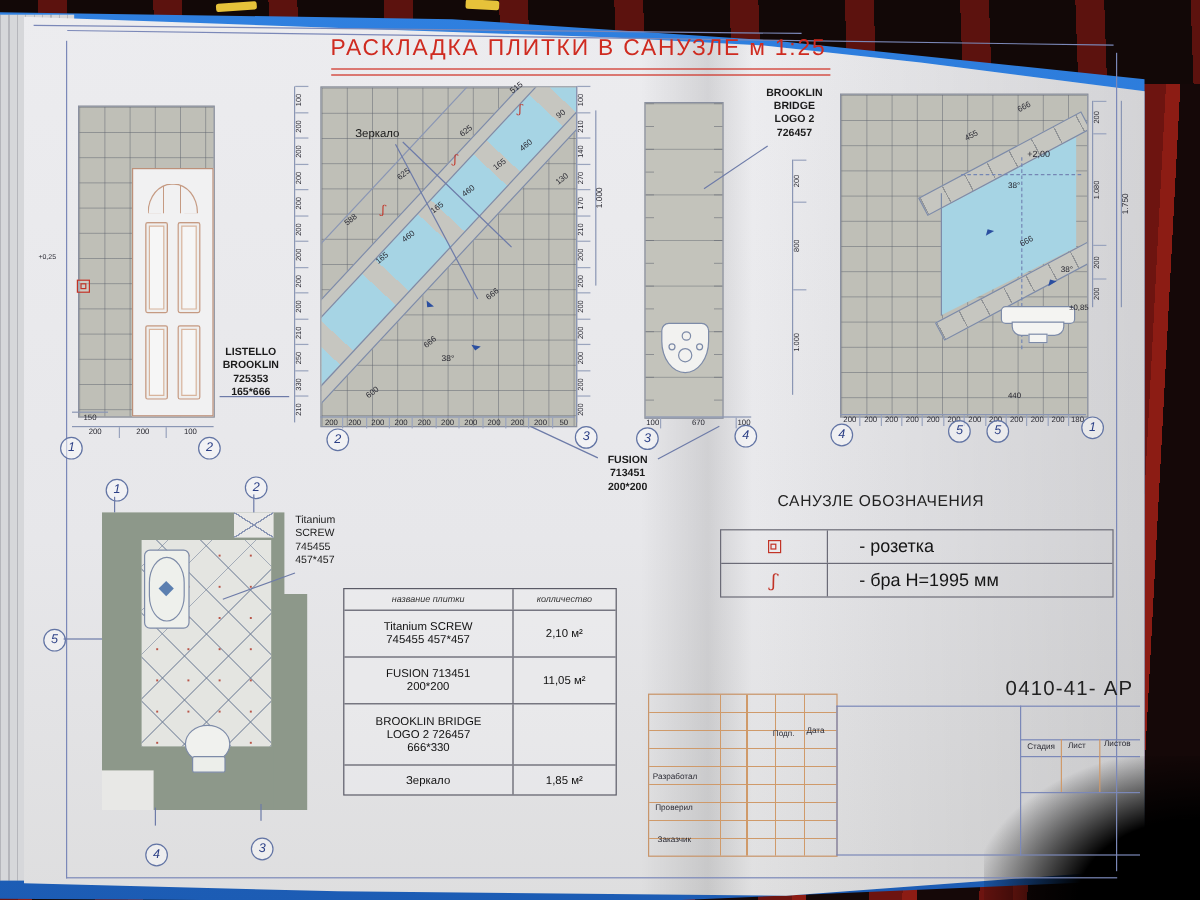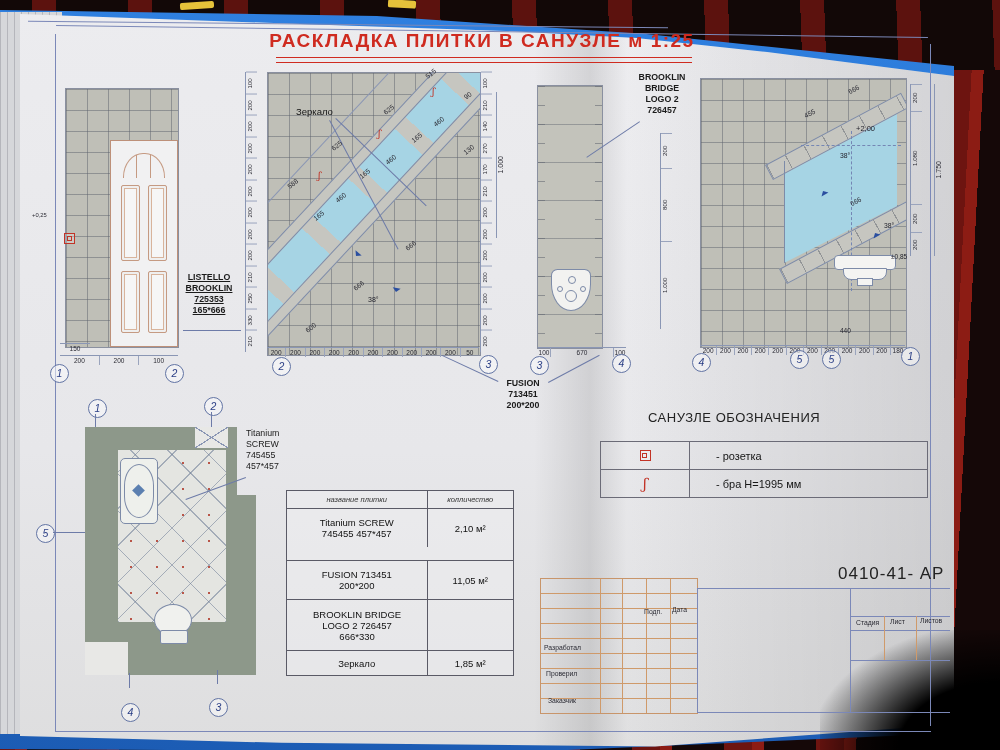--- a/index.html
+++ b/index.html
@@ -87,38 +87,38 @@
     background-size:26px 26px,auto,auto;}
   .xopen{position:absolute;background:#e8e8e6;
     background-image:linear-gradient(to top right,transparent calc(50% - .6px),#8a96b4 calc(50% - .6px) calc(50% + .6px),transparent calc(50% + .6px)),
     linear-gradient(to bottom right,transparent calc(50% - .6px),#8a96b4 calc(50% - .6px) calc(50% + .6px),transparent calc(50% + .6px));}
   .tub{position:absolute;background:#eef0ec;border:1px solid #7d8ba8;border-radius:5px;}
   .tub .oval{position:absolute;left:3px;top:5px;right:3px;bottom:5px;border:1px solid #7d8ba8;border-radius:50% 50% 50% 50%/40% 40% 40% 40%;}
   .diam{position:absolute;width:9px;height:9px;background:#5b7fb0;transform:rotate(45deg);}
   .bowl{position:absolute;background:#f0f1ee;border:1px solid #7d8ba8;border-radius:50%;}
   .tank{position:absolute;background:#eceeea;border:1px solid #7d8ba8;border-radius:2px;}
   
-  .sheet-title{position:absolute;left:262px;top:30px;width:440px;text-align:center;font-size:19px;font-weight:bold;color:#cf2b20;letter-spacing:1.5px;}
+  .sheet-title{position:absolute;left:262px;top:30px;width:440px;text-align:center;font-size:19px;font-weight:normal;color:#cf2b20;letter-spacing:1.5px;}
   .title-ul{position:absolute;left:276px;top:57px;width:416px;height:4px;border-top:1px solid #cf2b20;border-bottom:1px solid #cf2b20;}
   .sock{position:absolute;width:9px;height:9px;border:1.5px solid #c23326;background:rgba(255,255,255,.2);}
   .sock:before{content:"";position:absolute;left:1.5px;top:1.5px;width:3px;height:3px;border:1px solid #c23326;}
   
   .ttable{position:absolute;left:286px;top:490px;width:226px;border:1px solid #5a5a66;background:rgba(240,240,242,.45);}
   .trow{display:flex;border-top:1px solid #5a5a66;}
   .trow:first-child{border-top:none;}
   .tc1{width:62%;border-right:1px solid #5a5a66;display:flex;align-items:center;justify-content:center;text-align:center;white-space:pre-line;}
   .tc2{width:38%;display:flex;align-items:center;justify-content:center;}
   .thead{font-size:7.5px;font-style:italic;color:#333;height:17px;}
   .tbody{font-size:9.5px;color:#111;}
   .legend-title{position:absolute;left:648px;top:410px;font-size:13px;color:#222;letter-spacing:.5px;}
   .ltable{position:absolute;left:600px;top:441px;width:326px;border:1px solid #6b6b77;}
   .lrow{display:flex;height:27px;border-top:1px solid #6b6b77;align-items:center;}
   .lrow:first-child{border-top:none;}
   .lic{width:88px;border-right:1px solid #6b6b77;height:100%;display:flex;align-items:center;justify-content:center;}
-  .ltx{flex:1;font-size:11px;color:#161616;padding-left:26px;}
+  .ltx{flex:1;font-size:15px;color:#161616;padding-left:26px;}
   
   .tb-left{position:absolute;left:540px;top:578px;width:156px;height:134px;border:1px solid #c8956a;
     background-image:
       linear-gradient(90deg,transparent 59px,#cf9a6a 59px 60px,transparent 60px 81px,#cf9a6a 81px 82px,transparent 82px 105px,#cf9a6a 105px 106px,transparent 106px 129px,#cf9a6a 129px 130px,transparent 130px),
       repeating-linear-gradient(to bottom,transparent 0 14px,#cf9a6a 14px 15px);}
   .tb-txt{position:absolute;font-size:6.8px;color:#2a2a33;}
   .tbl{position:absolute;background:#7b88b8;}
   .tb-doc{position:absolute;left:838px;top:564px;font-size:17px;color:#222;letter-spacing:1px;}
   .tb-title{position:absolute;left:698px;top:664px;width:152px;text-align:center;font-size:10px;color:#1d1d24;line-height:1.4;}
   .stage-lbl{position:absolute;font-size:6.8px;color:#2a2a33;}
@@ -165,21 +165,21 @@
       </div>
     <div class="dimh" style="left:60px;top:355px;width:118px;">
         <span>200</span>
         <span>200</span>
         <span>100</span>
       </div>
     <div class="axes">
       <span style="left:50px;top:364px;">1</span>
       <span style="left:165px;top:364px;">2</span>
     </div>
-    <div class="lbl" style="left:178px;top:272px;width:62px;font-size:8.8px;font-weight:bold;color:#1b1b1b;text-decoration:underline;">LISTELLO
+    <div class="lbl" style="left:178px;top:288px;width:62px;font-size:8.8px;font-weight:bold;color:#1b1b1b;">LISTELLO
 BROOKLIN
 725353
 165*666</div>
     <div class="line" style="left:183px;top:330px;width:58px;"></div>
 
     <div class="tiles clip" style="left:267px;top:72px;width:212px;height:282px;">
       <div class="band">
           <div class="band-in"></div>
         </div>
       <div class="band2"></div>
@@ -382,21 +382,21 @@
     <div class="ttable">
       <div class="trow thead">
         <div class="tc1">название плитки</div>
         <div class="tc2">колличество</div>
       </div>
       <div class="trow tbody" style="height:38px;">
         <div class="tc1">Titanium SCREW
 745455  457*457</div>
         <div class="tc2">2,10 м²</div>
       </div>
-      <div class="trow tbody" style="height:38px;margin-top:13px;">
+      <div class="trow tbody" style="height:38px;">
         <div class="tc1">FUSION 713451
 200*200</div>
         <div class="tc2">11,05 м²</div>
       </div>
       <div class="trow tbody" style="height:50px;">
         <div class="tc1">BROOKLIN BRIDGE
 LOGO 2  726457
 666*330</div>
       </div>
       <div class="trow tbody" style="height:24px;">

